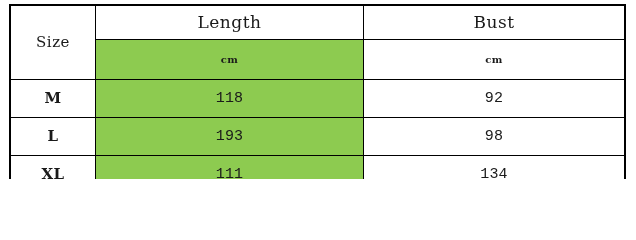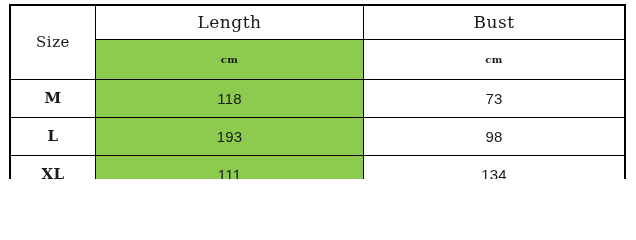--- a/index.html
+++ b/index.html
@@ -77,21 +77,21 @@
     font-weight: 700;
     letter-spacing: 0.3px;
   }
   .size-label {
     font-family: "DejaVu Serif", "Liberation Serif", serif;
     font-size: 15px;
     font-weight: 700;
     letter-spacing: 0.5px;
   }
   .num {
-    font-family: Liberation Sans, sans-serif;
+    font-family: Liberation Mono, monospace;
     font-size: 15px;
     font-weight: 400;
     letter-spacing: 0.2px;
   }
 
   
   .hl { background: #8DCB50 !important; }
 
   .cell-inner {
     display: block;
@@ -133,21 +133,21 @@
       </tr>
 
       <tr class="r-data">
         <td class="size-label">
           <span class="cell-inner">M</span>
         </td>
         <td class="num hl">
           <span class="cell-inner">118</span>
         </td>
         <td class="num">
-          <span class="cell-inner">73</span>
+          <span class="cell-inner">92</span>
         </td>
       </tr>
 
       <tr class="r-data">
         <td class="size-label">
           <span class="cell-inner">L</span>
         </td>
         <td class="num hl">
           <span class="cell-inner">193</span>
         </td>

